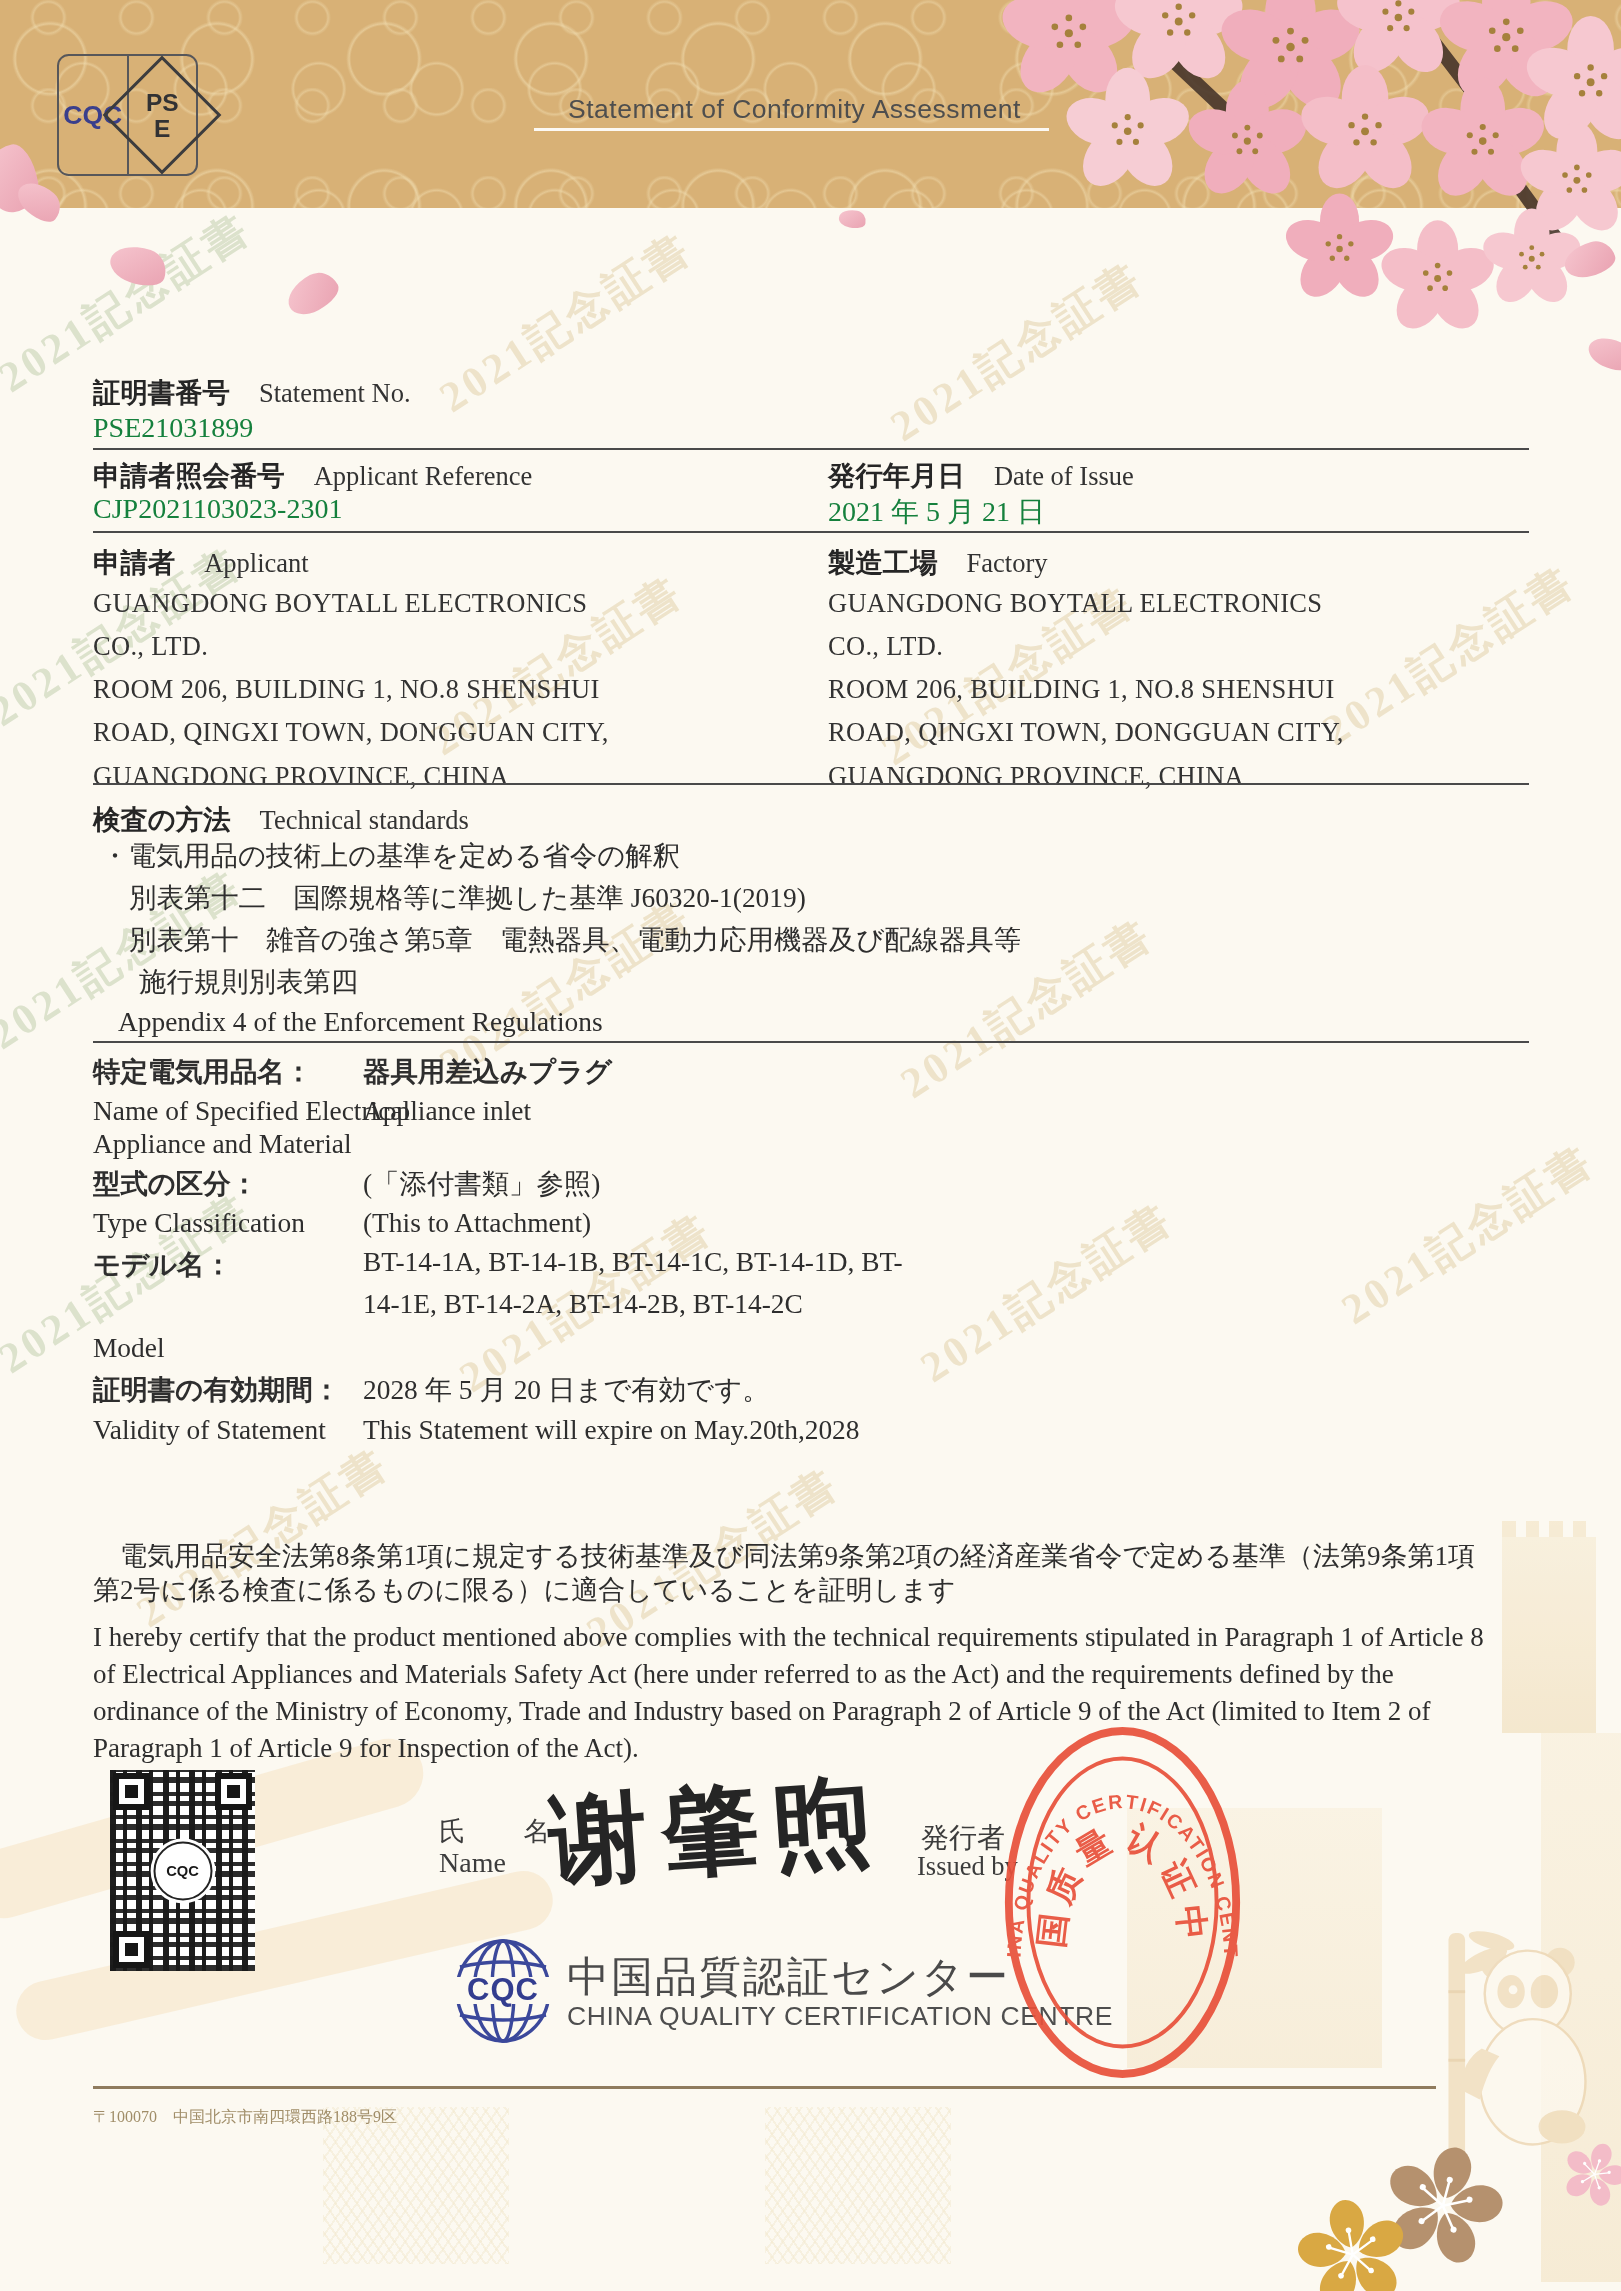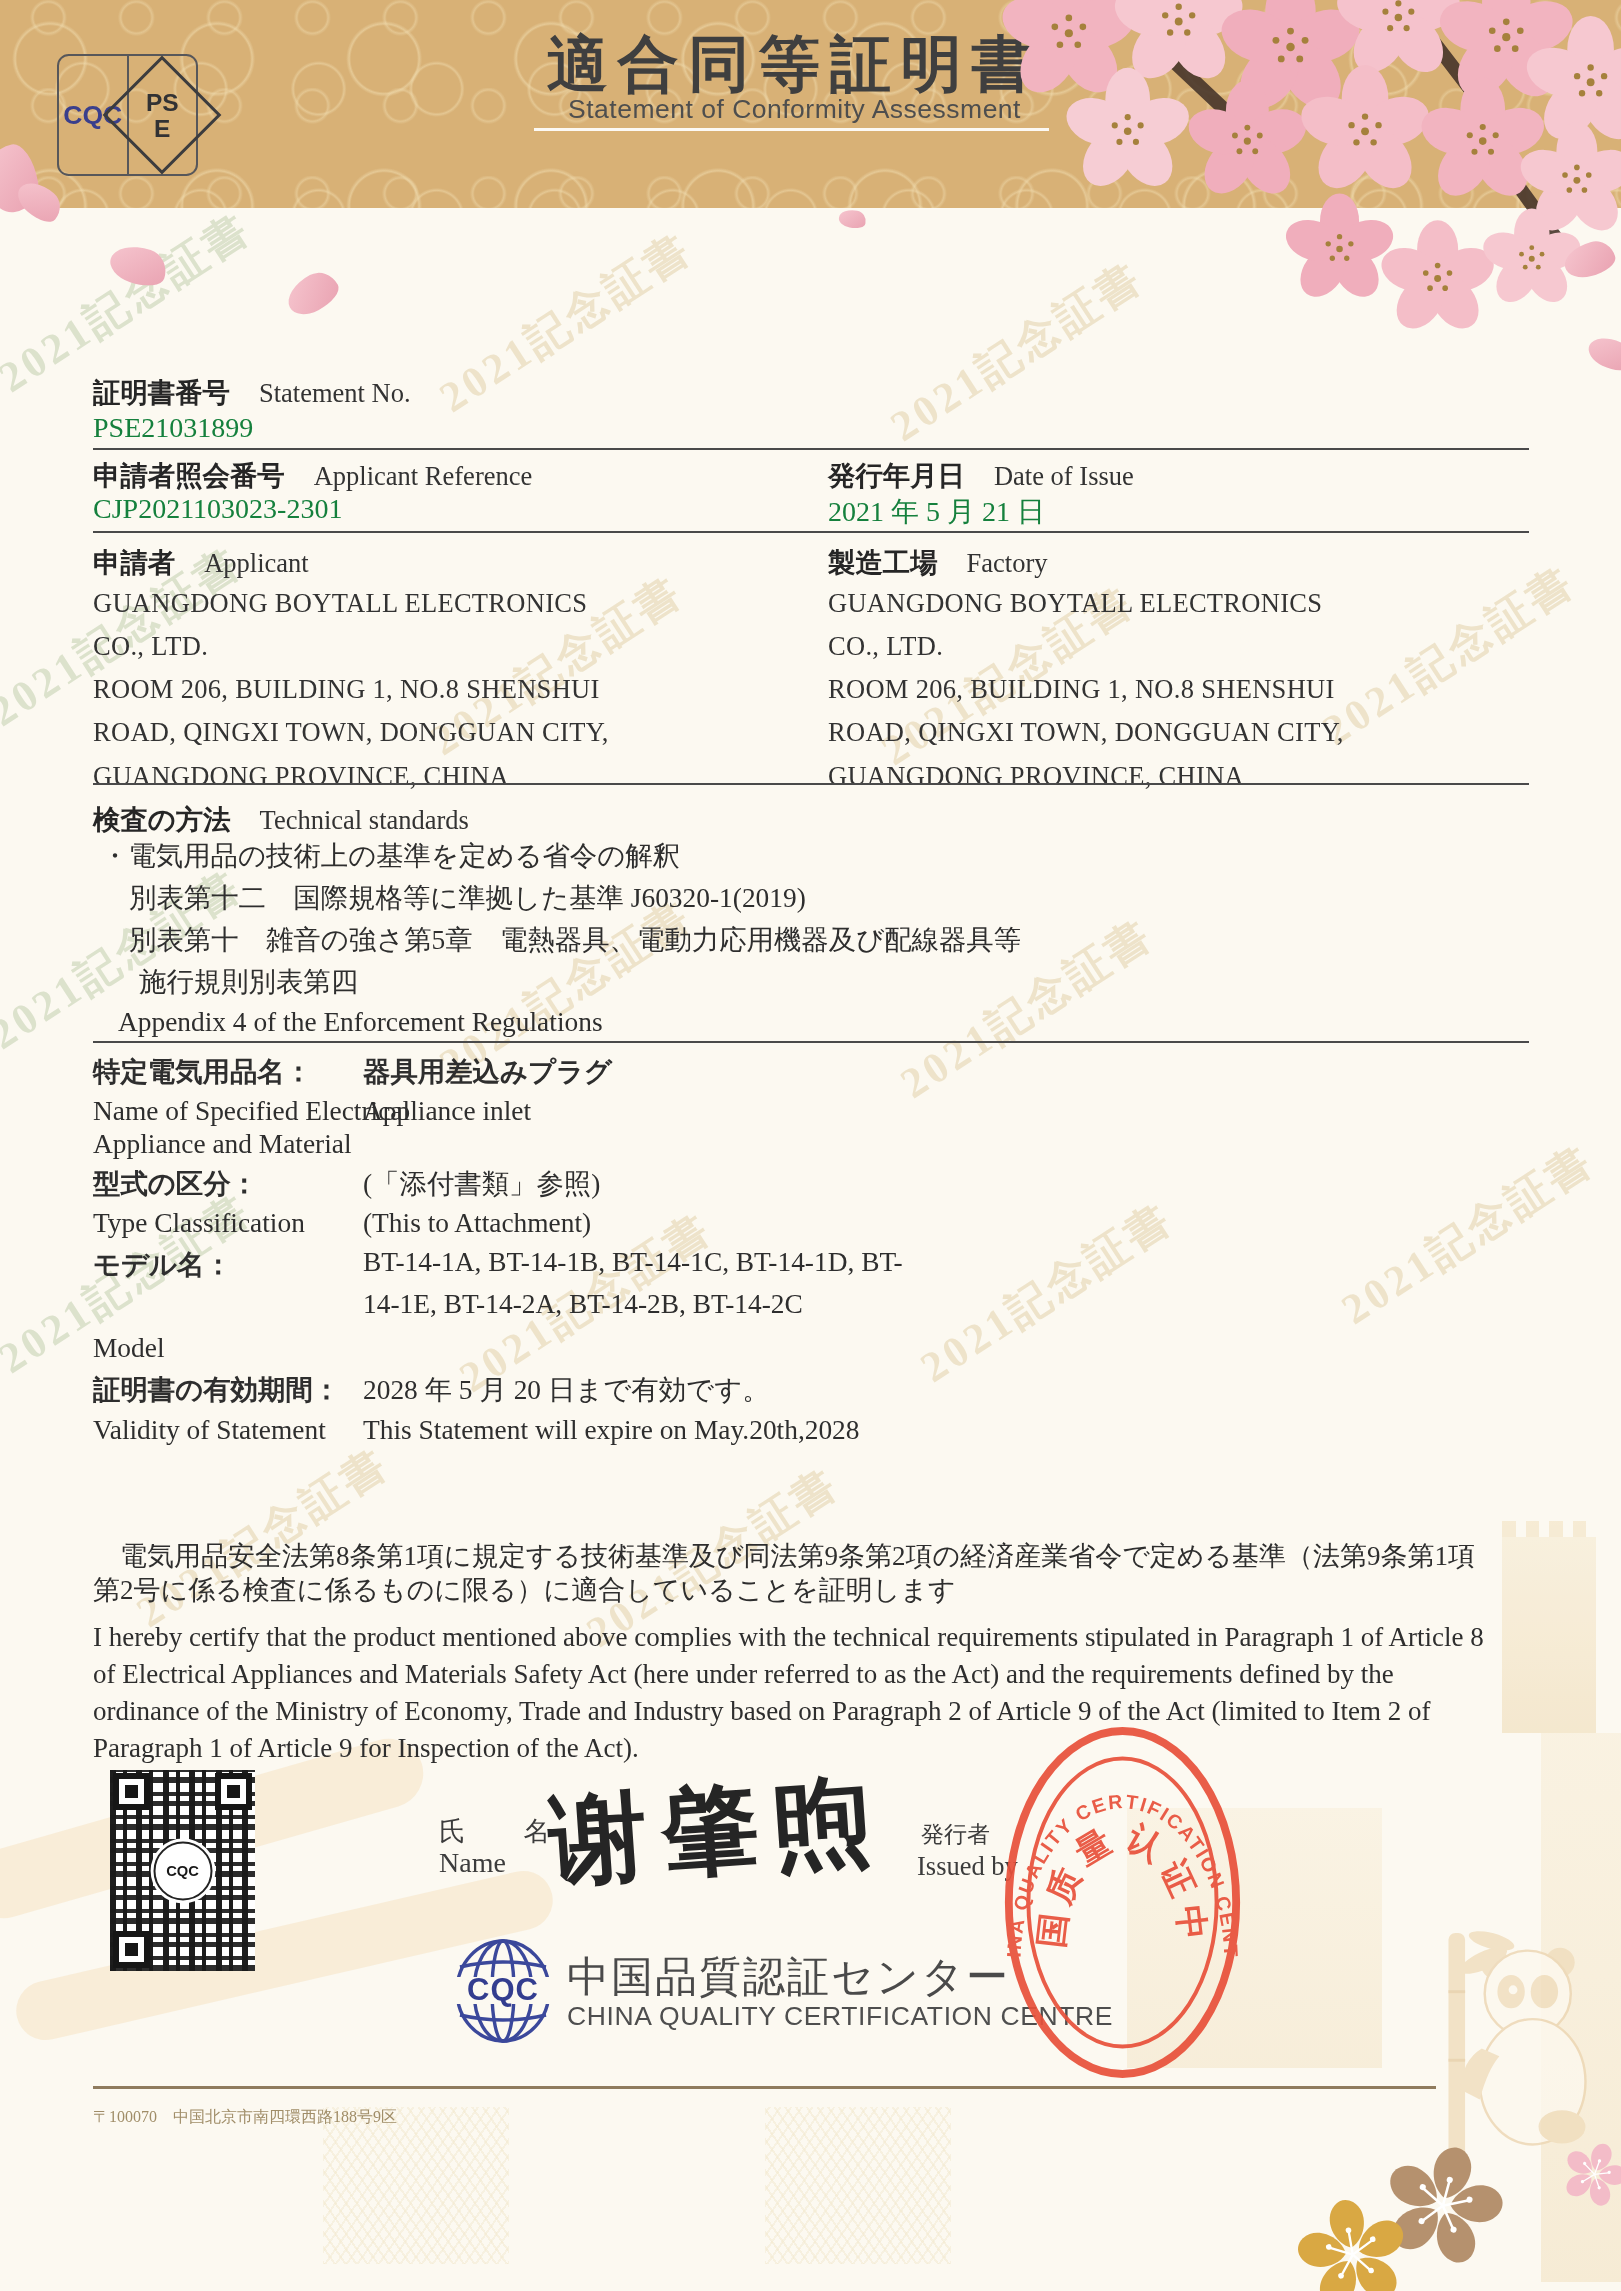--- a/index.html
+++ b/index.html
@@ -104,21 +104,20 @@
         <span class="logo-cqc">CQC</span>
       </div>
       <div class="logo-right">
         <div class="pse-diamond"></div>
         <div class="pse-text">
           <div>PS</div>
           <div>E</div>
         </div>
       </div>
     </div>
-    <div class="title-ja">適合同等証明書</div>
     <div class="title-en">Statement of Conformity Assessment</div>
     <div class="title-underline"></div>
   </div>
 
   <svg style="left:1010px;top:-7.8px;" width="612" height="361" viewBox="0 0 624 368">
     <defs>
       <g id="fl">
         <ellipse cx="0" cy="-27" rx="19" ry="27" fill="currentColor"></ellipse>
         <ellipse cx="0" cy="-27" rx="19" ry="27" fill="currentColor" transform="rotate(72)"></ellipse>
         <ellipse cx="0" cy="-27" rx="19" ry="27" fill="currentColor" transform="rotate(144)"></ellipse>
@@ -245,21 +244,21 @@
     <div class="qr-f" style="left:2.9px;bottom:2.9px;"></div>
     <div class="qr-c">
       <span>CQC</span>
     </div>
   </div>
 
   <div class="sig-jl" style="left:439px;top:1813px;">氏　名</div>
   <div class="sig-el" style="left:439px;top:1847px;">Name</div>
   <div class="sig-name" style="left:549px;top:1766px;">谢肇煦</div>
 
-  <div class="sig-el" style="left:921px;top:1819px;font-size:23px;">発行者</div>
+  <div class="sig-el" style="left:921px;top:1819px;font-size:28px;">発行者</div>
   <div class="sig-el" style="left:917px;top:1851px;font-size:26.5px;">Issued by</div>
 
   <svg style="left:453px;top:1937px;" width="100" height="108" viewBox="0 0 100 108">
     <g fill="none" stroke="#3b489b" stroke-width="3.4">
       <ellipse cx="50" cy="54" rx="46" ry="50"></ellipse>
       <ellipse cx="50" cy="54" rx="29" ry="50"></ellipse>
       <ellipse cx="50" cy="54" rx="11" ry="50"></ellipse>
       <path d="M7,30 Q50,20 93,30"></path>
       <path d="M7,78 Q50,88 93,78"></path>
     </g>

